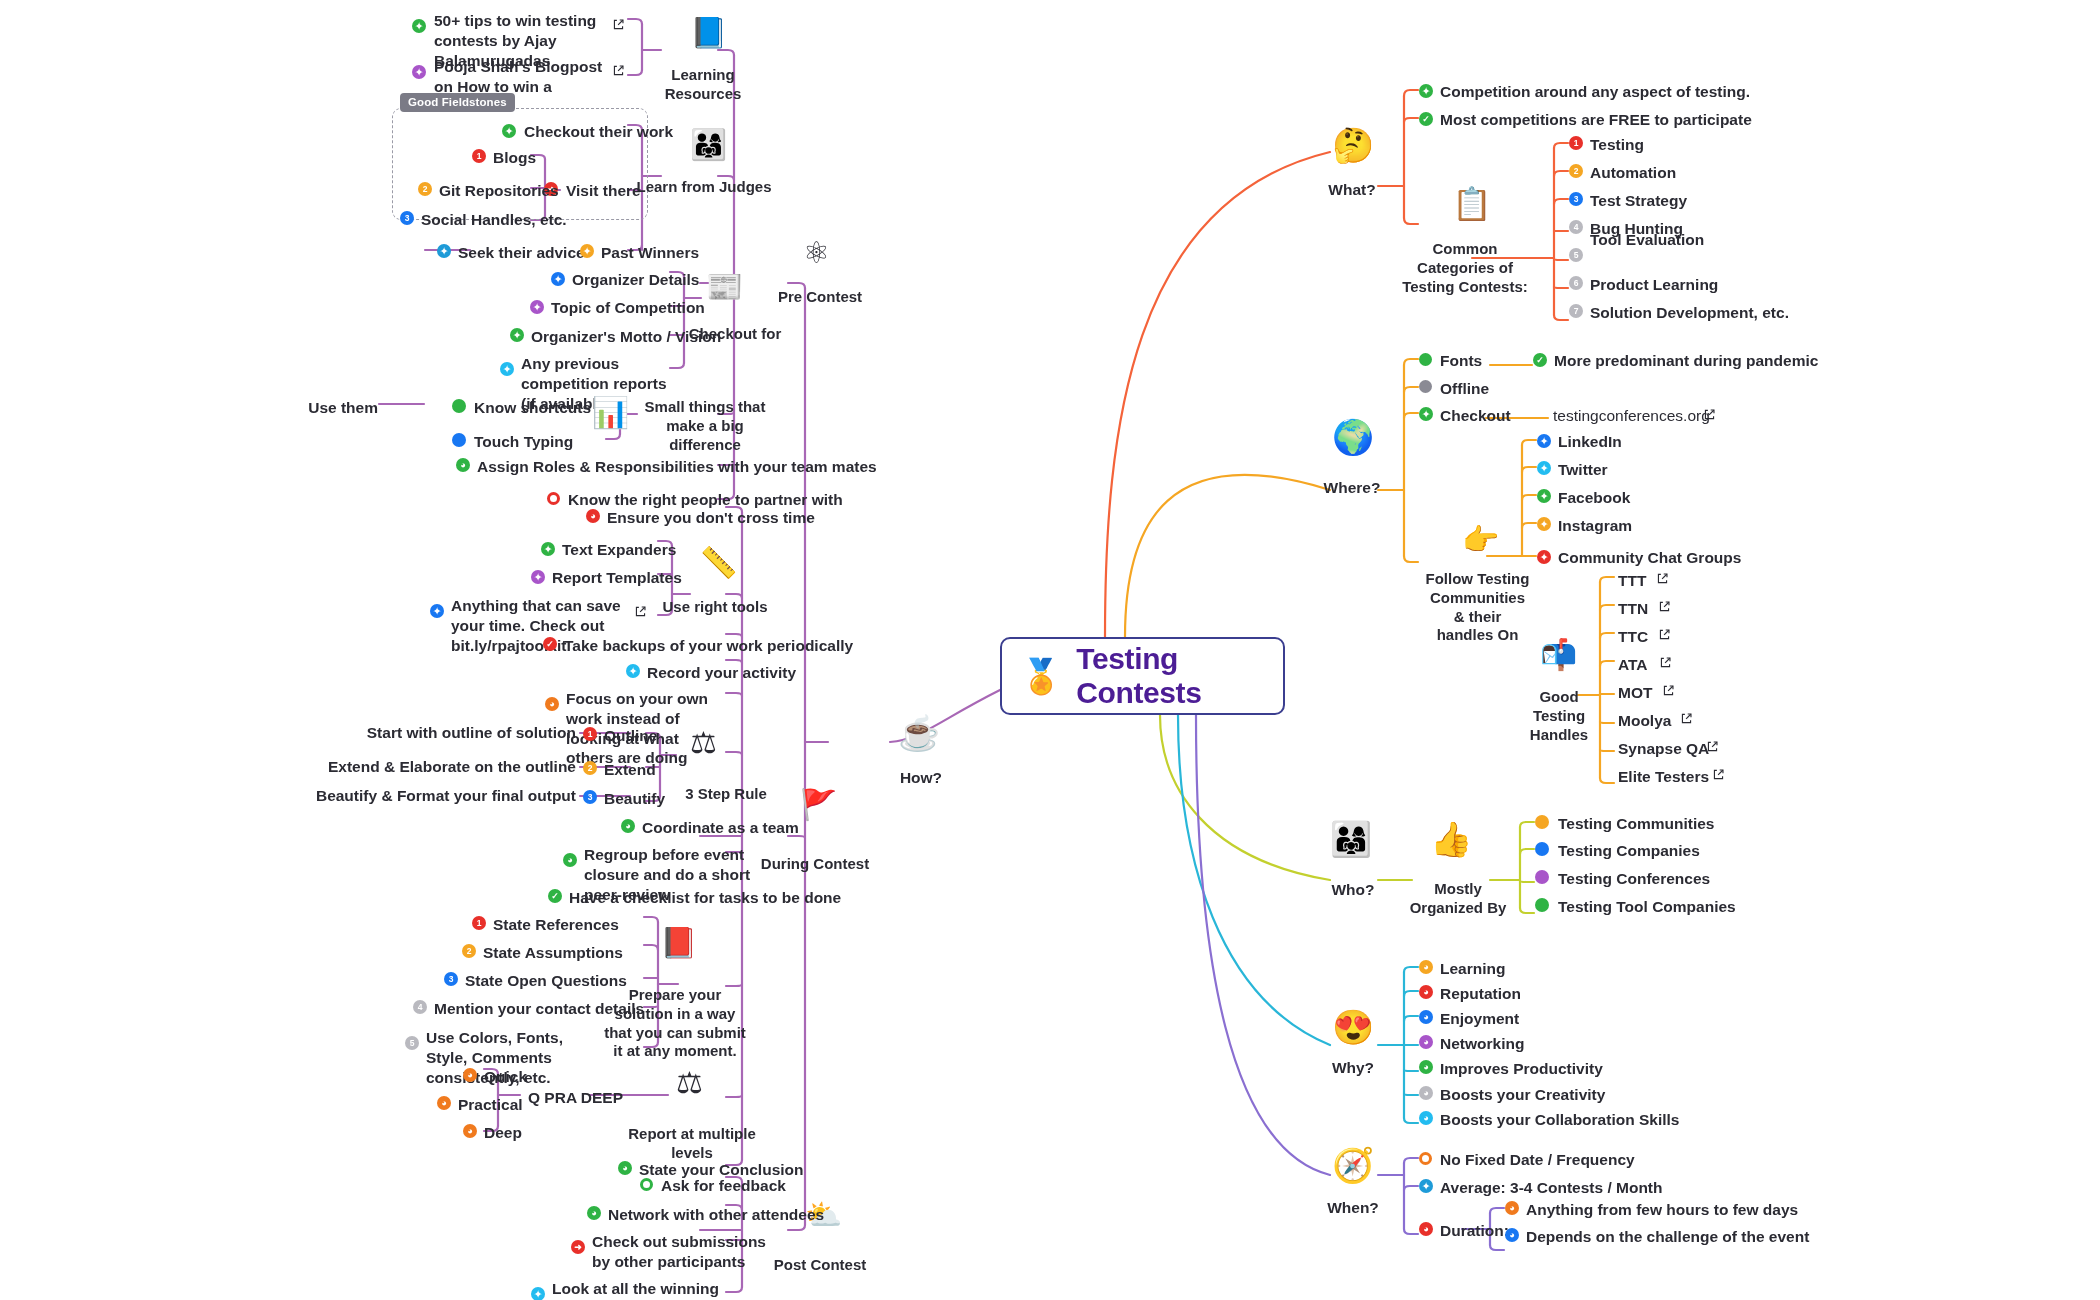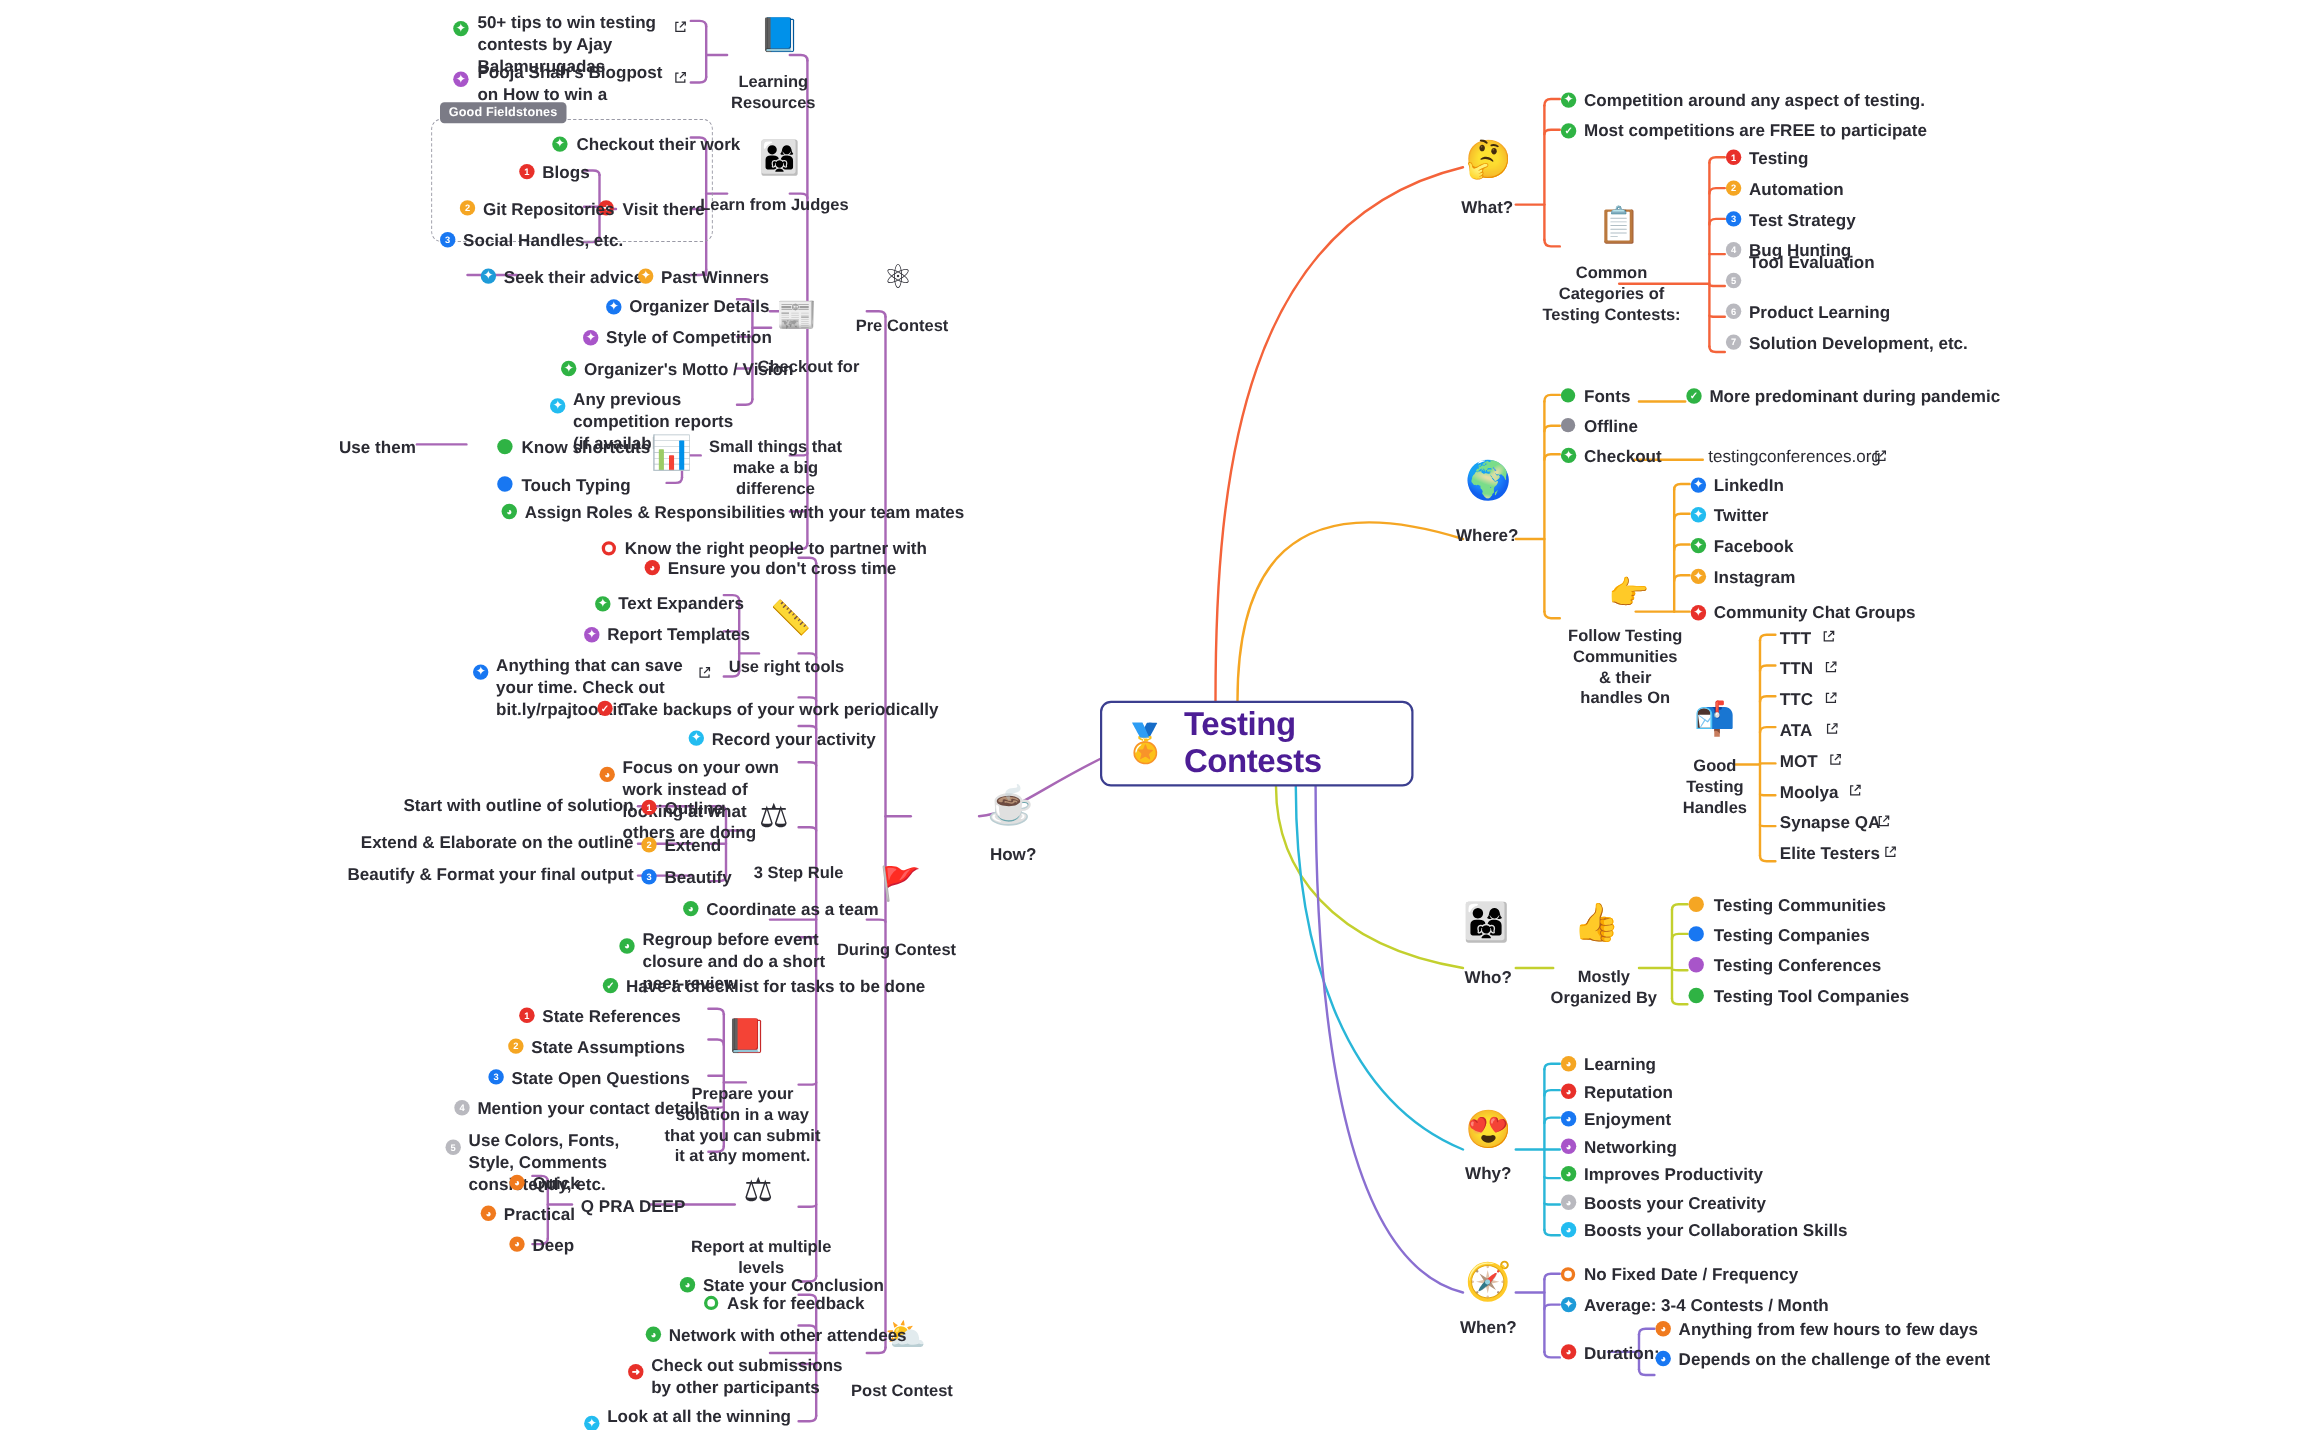--- a/index.html
+++ b/index.html
@@ -484,21 +484,21 @@
   <div class="nd" style="left:458px;top:243px">Seek their advice</div>
   <span class="b star" style="left:580px;top:244px;background:#f5a623">✦</span>
   <div class="nd" style="left:601px;top:243px">Past Winners</div>
 
   <span class="pic sm" style="left:706px;top:272px">📰</span>
   <div class="lbl sm" style="left:678px;top:325px;width:114px">Checkout for</div>
 
   <span class="b star" style="left:551px;top:272px;background:#1877f2">✦</span>
   <div class="nd" style="left:572px;top:270px">Organizer Details</div>
   <span class="b star" style="left:530px;top:300px;background:#a855c9">✦</span>
-  <div class="nd" style="left:551px;top:298px">Style of Competition</div>
+  <div class="nd" style="left:551px;top:298px">Topic of Competition</div>
   <span class="b star" style="left:510px;top:328px;background:#2fb344">✦</span>
   <div class="nd" style="left:531px;top:327px">Organizer's Motto / Vision</div>
   <span class="b star" style="left:500px;top:362px;background:#23bcf0">✦</span>
   <div class="nd wrap" style="left:521px;top:354px;width:150px">Any previous competition reports (if available)?</div>
 
   <span class="pic sm" style="left:592px;top:398px">📊</span>
   <div class="lbl sm" style="left:640px;top:398px;width:130px">Small things that make a big difference</div>
 
   <div class="nd" style="left:378px;top:398px;text-align:right;transform:translateX(-100%)">Use them</div>
   <span class="b solid" style="left:452px;top:399px;color:#2fb344;width:14px;height:14px"></span>

